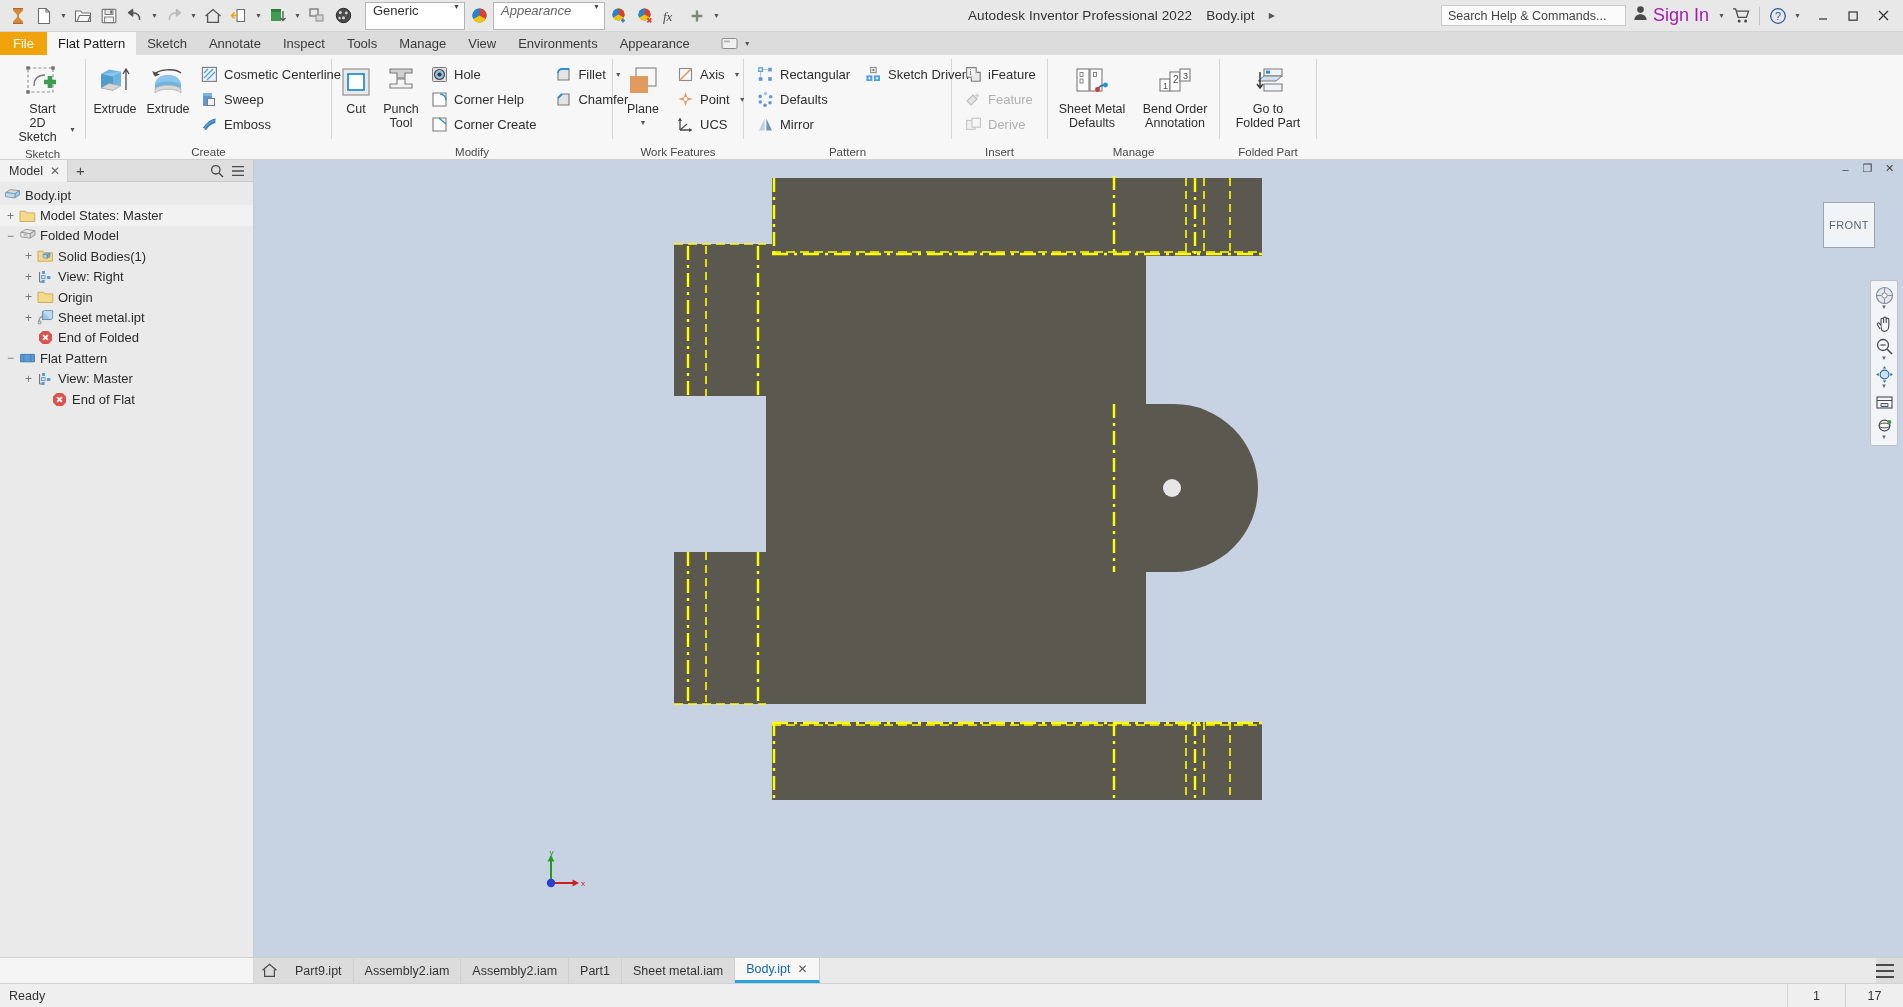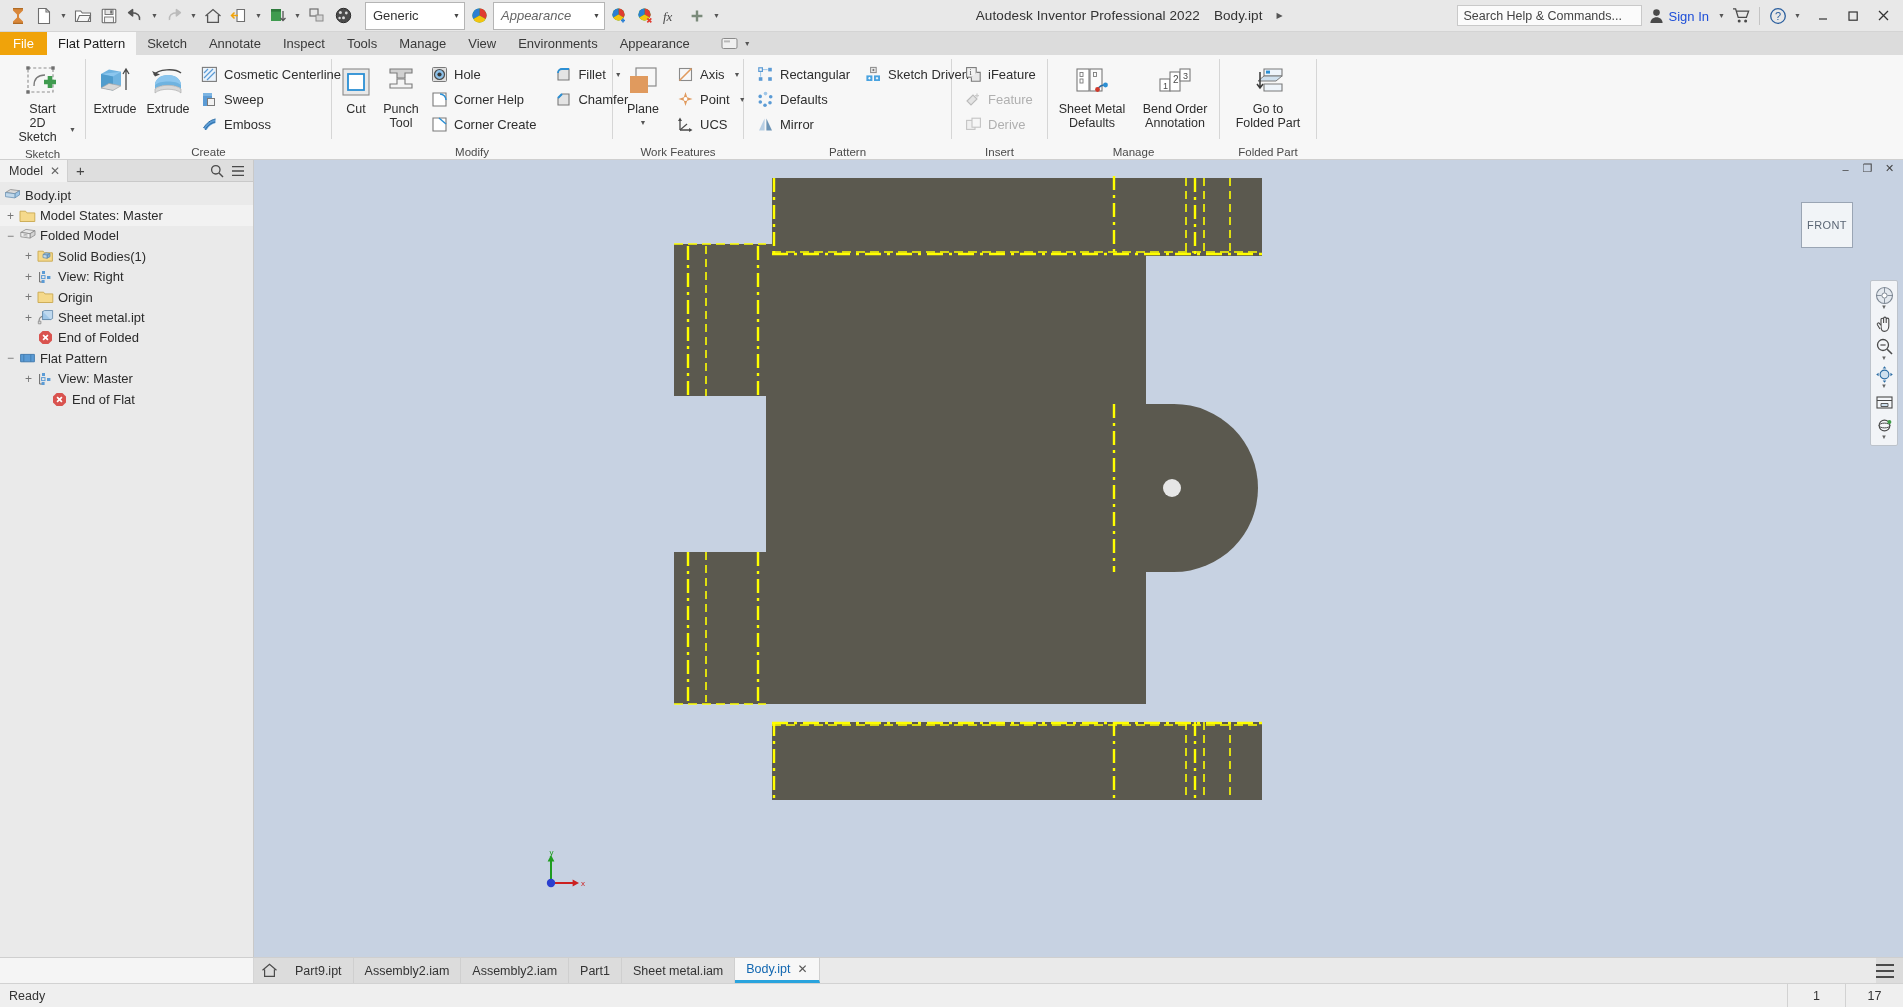--- a/index.html
+++ b/index.html
@@ -20,36 +20,36 @@
     width: 24px; height: 24px; display: flex; align-items: center; justify-content: center;
     cursor: pointer; border: 1px solid transparent; border-radius: 2px;
   }
   .qat-caret {
     width: 11px; height: 24px; display: flex; align-items: center; justify-content: center;
     cursor: pointer; font-size: 7px; color: #555;
   }
   .qat-sep { width: 1px; height: 18px; background: #c4c4c4; margin: 0 4px; }
   .qat-combo {
     height: 28px; background: #fff; border: 1px solid #b5b5b5; display: flex;
-    align-items: center; padding: 0 4px 0 7px; font-size: 13px; color: #333;
+    align-items: flex-start; padding: 0 4px 0 7px; font-size: 13px; color: #333;
     cursor: pointer; min-width: 98px; justify-content: space-between;
   }
   .qat-combo.italic { font-style: italic; color: #666; }
   .combo-arrow { font-size: 7px; color: #444; margin-left: 8px; }
   .app-title {
     flex: 1; text-align: center; font-size: 13.5px; color: #333; letter-spacing: .1px;
     display: flex; justify-content: center; gap: 14px; padding-left: 80px;
   }
   .title-caret { font-size: 8px; color: #555; display: flex; align-items: center; }
   .search-box {
     width: 185px; height: 21px; background: #fbfbfb; border: 1px solid #c9c9c9;
     font-size: 12.5px; color: #444; padding: 0 6px; display: flex; align-items: center;
     cursor: text;
   }
-  .signin { display: flex; align-items: flex-end; gap: 5px; font-size: 13px; color: #1d4ed8; cursor: pointer; padding: 0 5px; }
+  .signin { display: flex; align-items: flex-start; gap: 5px; font-size: 18px; color: #a21caf; cursor: pointer; padding: 0 5px; }
   .win-ctrl { display: flex; align-items: center; gap: 2px; margin-left: 4px; }
   .win-btn {
     width: 28px; height: 26px; display: flex; align-items: center; justify-content: center;
     cursor: pointer; color: #333;
   }
 
   
   .ribbon-tabs {
     height: 23px; background: #dcdcdc; display: flex; align-items: flex-end;
     font-size: 13px; flex: none; position: relative;
@@ -138,21 +138,21 @@
   .vp-titlebar {
     position: absolute; top: 0; right: 0; height: 17px; display: flex;
     align-items: center; gap: 9px; padding-right: 7px; z-index: 9; font-size: 11px; color: #444;
   }
   .vp-ctl { cursor: pointer; width: 13px; text-align: center; }
 
   .flatpart { position: absolute; }
   .part-fill { fill: #5b594f; }
 
   .viewcube {
-    position: absolute; top: 42px; right: 50px; width: 52px; height: 46px;
+    position: absolute; top: 42px; right: 28px; width: 52px; height: 46px;
     background: rgba(244,246,249,.93); border: 1px solid #9aa5b4;
     display: flex; align-items: center; justify-content: center;
     font-size: 11px; color: #5b6675; letter-spacing: .4px; cursor: pointer;
   }
   .navbar {
     position: absolute; top: 120px; right: 5px; width: 28px;
     background: #f2f4f7; border: 1px solid #bdc3cb; border-radius: 2px;
     display: flex; flex-direction: column; align-items: center; padding: 3px 0;
   }
   .nav-item {

